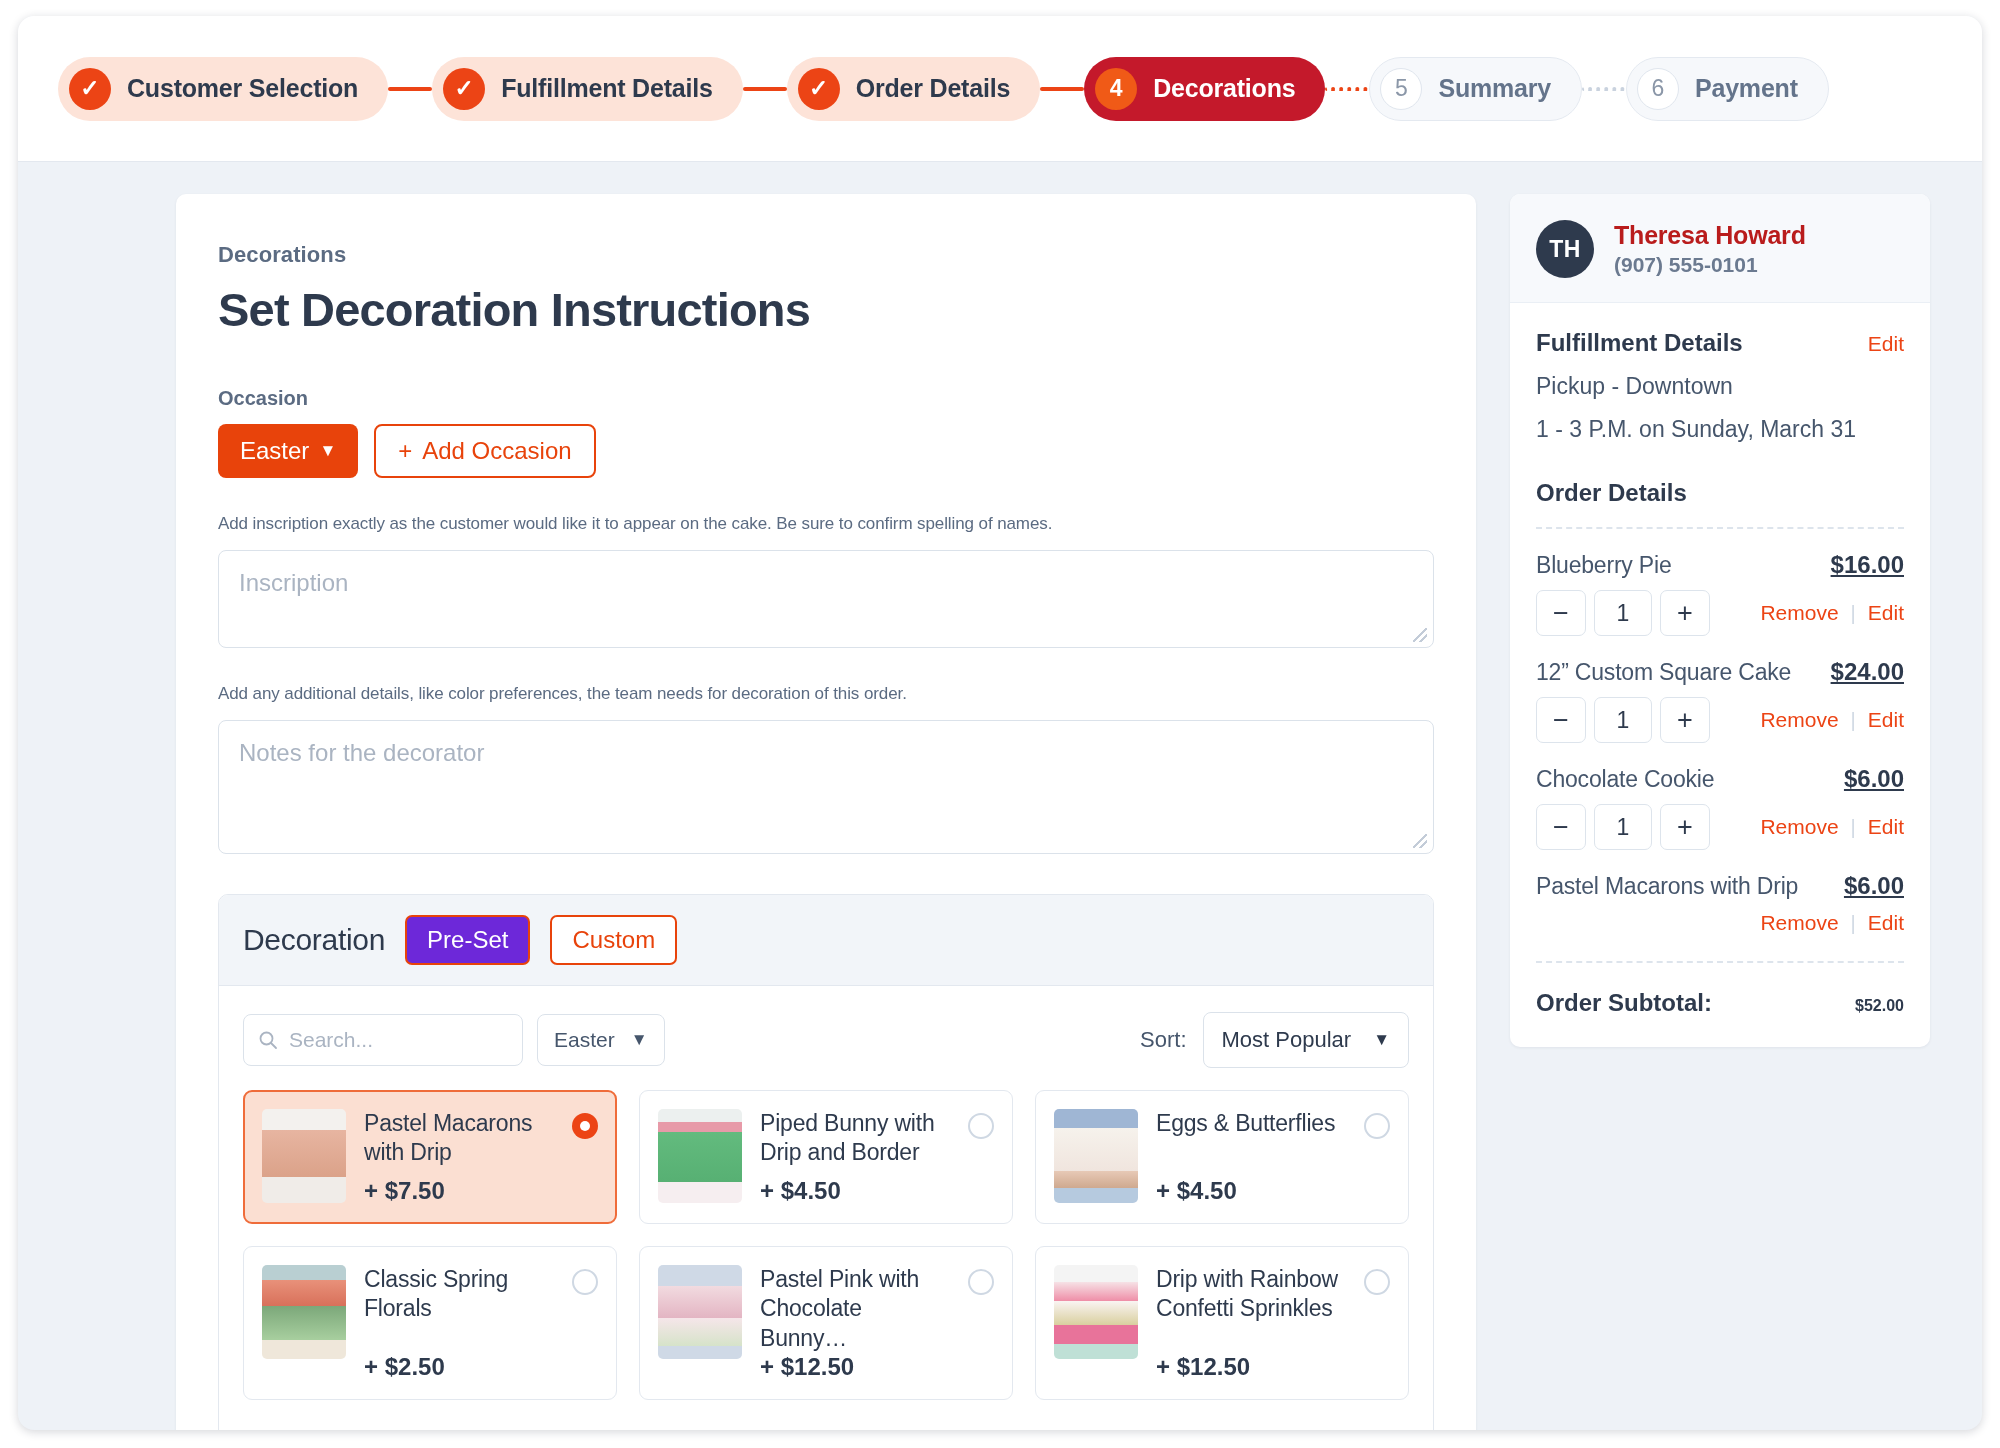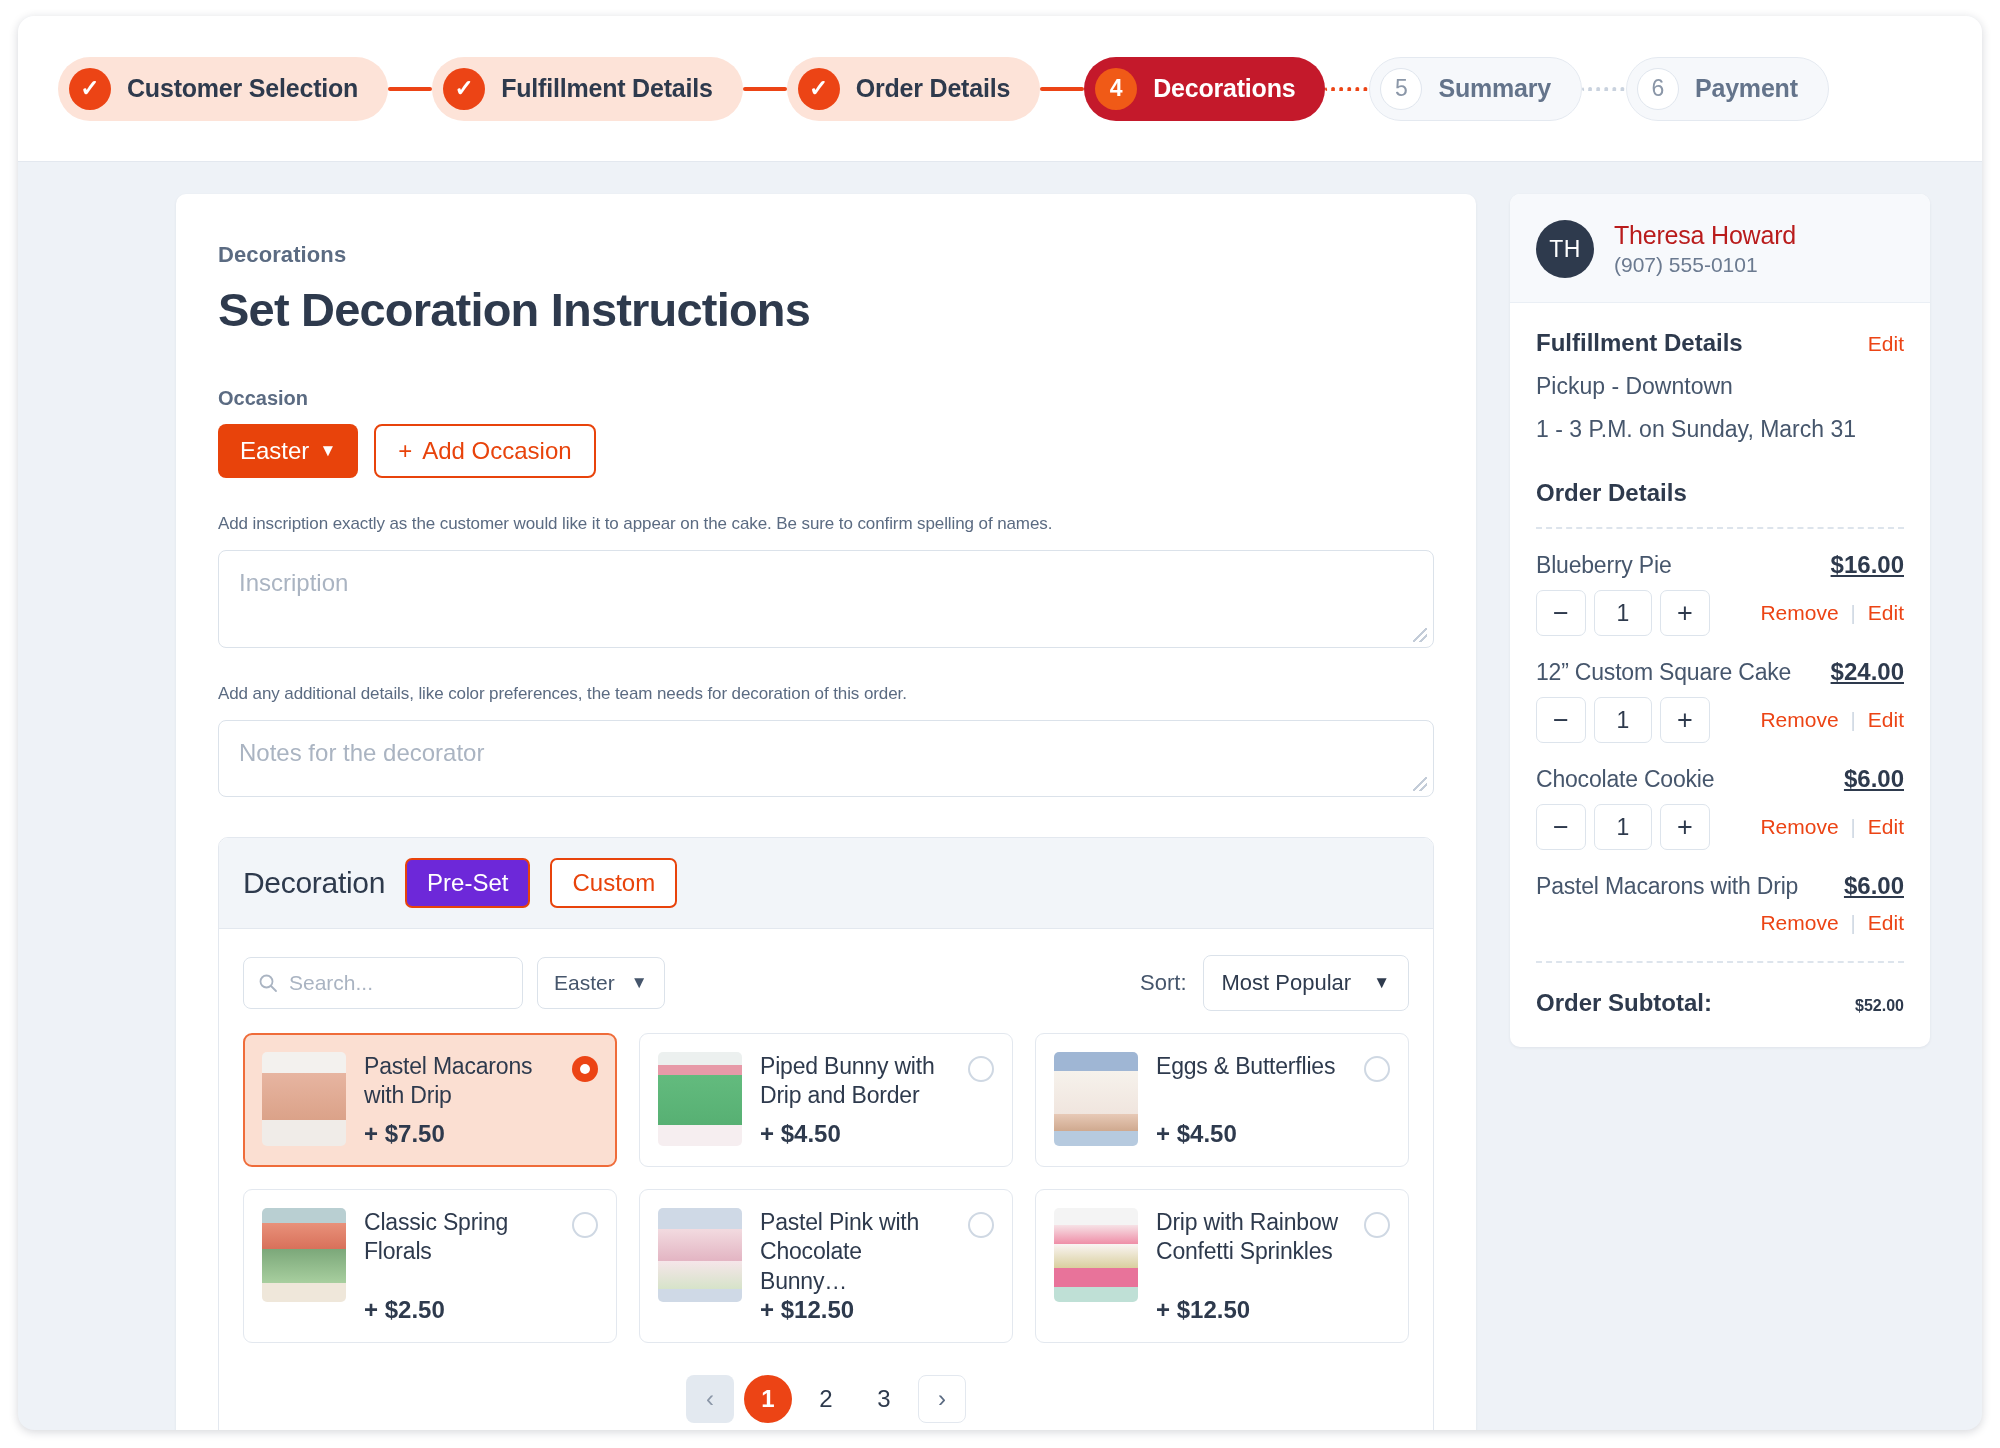--- a/index.html
+++ b/index.html
@@ -103,21 +103,21 @@
   }
   .textarea-box {
     margin-top: 16px;
     width: 100%; height: 98px;
     border: 1px solid #dbe2ea; border-radius: 8px;
     background: #fff;
     padding: 18px 20px;
     font-size: 24px; color: #aab4c2;
     position: relative;
   }
-  .textarea-box.tall { height: 77px; }
+  .textarea-box.tall { height: 134px; }
   .resize-grip {
     position: absolute; right: 6px; bottom: 5px;
     width: 14px; height: 14px;
     background:
       linear-gradient(135deg, transparent 44%, #c3ccd8 44%, #c3ccd8 54%, transparent 54%),
       linear-gradient(135deg, transparent 70%, #c3ccd8 70%, #c3ccd8 80%, transparent 80%);
   }
 
   
   .dec-panel {
@@ -225,20 +225,21 @@
     background: #fff;
     border-radius: 10px;
     box-shadow: 0 1px 3px rgba(25,40,65,.07);
     overflow: hidden;
   }
   .cust-head {
     display: flex; align-items: center; gap: 20px;
     padding: 26px 26px 24px 26px;
     background: #f7f9fc;
     border-bottom: 1px solid #eaeff5;
+    font-weight: bold;
   }
   .avatar {
     width: 58px; height: 58px; border-radius: 50%;
     background: #2e3a4d; color: #fff;
     display: flex; align-items: center; justify-content: center;
     font-size: 23px; letter-spacing: .5px; flex: 0 0 auto;
   }
   .cust-name { font-size: 25px; color: #b91c1c; letter-spacing: -.2px; }
   .cust-phone { font-size: 21px; color: #6b7a90; margin-top: 3px; }
 

